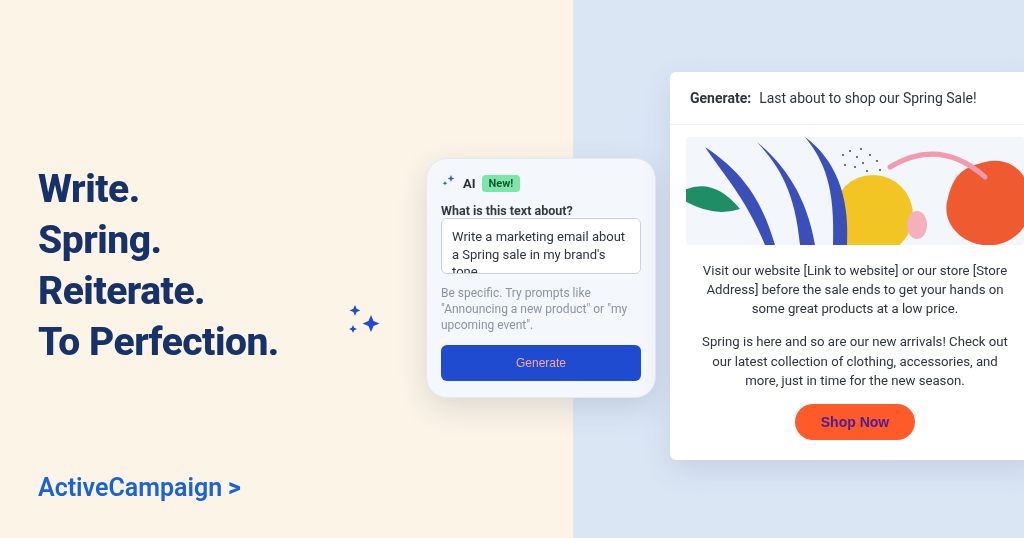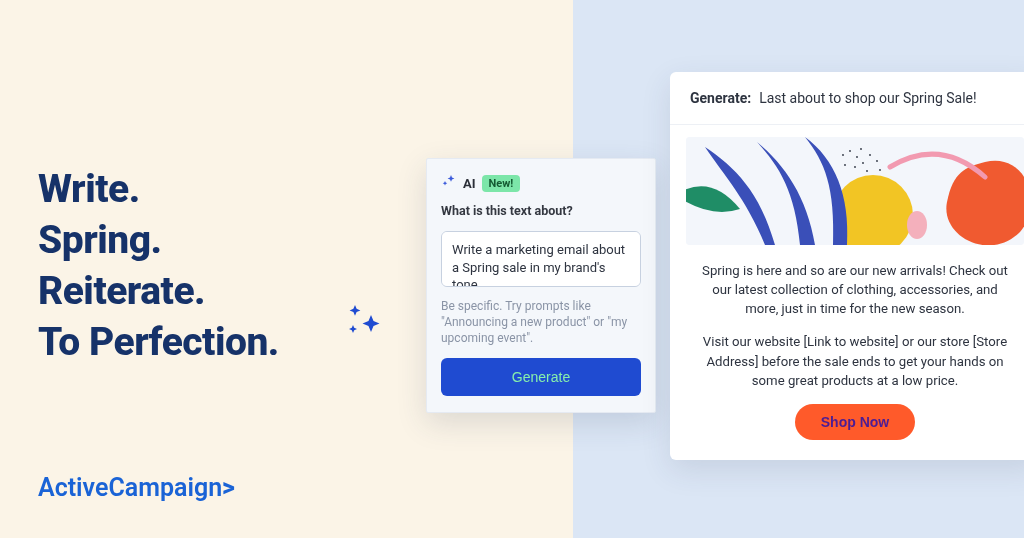--- a/index.html
+++ b/index.html
@@ -38,37 +38,38 @@
     left: 341px;
     top: 299px;
     color: #1f4bd1;
   }
   .brand {
     position: absolute;
     left: 38px;
     bottom: 36px;
     display: flex;
     align-items: flex-end;
+    gap: 6px;
     color: #1a63d6;
     font-weight: 600;
     font-size: 25px;
   }
   .brand-arrow {
     font-weight: 800;
   }
 
   
   .ai-card {
     position: absolute;
     left: 426px;
     top: 158px;
     width: 230px;
     background: #f4f7fb;
     border: 1px solid #e5eaf2;
-    border-radius: 2px;
+    border-radius: 21px;
     padding: 14px 14px 16px 14px;
     box-shadow: 0 10px 30px rgba(50,60,90,0.15);
   }
   .ai-card-header {
     display: flex;
     align-items: center;
     gap: 6px;
     margin-bottom: 10px;
   }
   .ai-label {
@@ -81,21 +82,21 @@
     color: #145a32;
     font-size: 11px;
     font-weight: 700;
     padding: 2px 7px;
     border-radius: 4px;
   }
   .ai-question {
     font-size: 12.5px;
     font-weight: 700;
     color: #343841;
-    margin-bottom: 13px;
+    margin-bottom: 0;
   }
   .ai-textarea {
     width: 100%;
     min-height: 56px;
     background: #fff;
     border: 1px solid #c7d1e0;
     border-radius: 6px;
     padding: 9px 10px;
     font-size: 13px;
     color: #2e3440;
@@ -106,25 +107,25 @@
   .ai-hint {
     font-size: 12px;
     color: #8a94a6;
     margin-top: 7px;
     line-height: 1.35;
   }
   .ai-generate {
     width: 100%;
     margin-top: 11px;
     background: #1f4bd1;
-    color: #86efac;
+    color: #fca5a5;
     border: none;
     border-radius: 6px;
     padding: 11px 0;
-    font-size: 14px;
+    font-size: 12px;
     font-weight: 500;
     cursor: pointer;
   }
 
   
   .email-card {
     position: absolute;
     left: 670px;
     top: 72px;
     width: 370px;
@@ -249,17 +250,17 @@
           <circle cx="192" cy="24" r="0.9"></circle>
           <circle cx="182" cy="34" r="0.9"></circle>
         <circle cx="195" cy="33" r="0.9"></circle>
           <circle cx="176" cy="12" r="0.9"></circle>
       </g>
 
       <ellipse cx="232" cy="88" rx="10" ry="14" fill="#f4b0bc"></ellipse>
     </svg>
   </div>
   <div class="email-body">
+    <div class="email-para">Visit our website [Link to website] or our store [Store Address] before the sale ends to get your hands on some great products at a low price.</div>
     <div class="email-para">Spring is here and so are our new arrivals! Check out our latest collection of clothing, accessories, and more, just in time for the new season.</div>
-    <div class="email-para">Visit our website [Link to website] or our store [Store Address] before the sale ends to get your hands on some great products at a low price.</div>
     <button class="shop-btn">Shop Now</button>
   </div>
 </div>
 
 </body></html>

